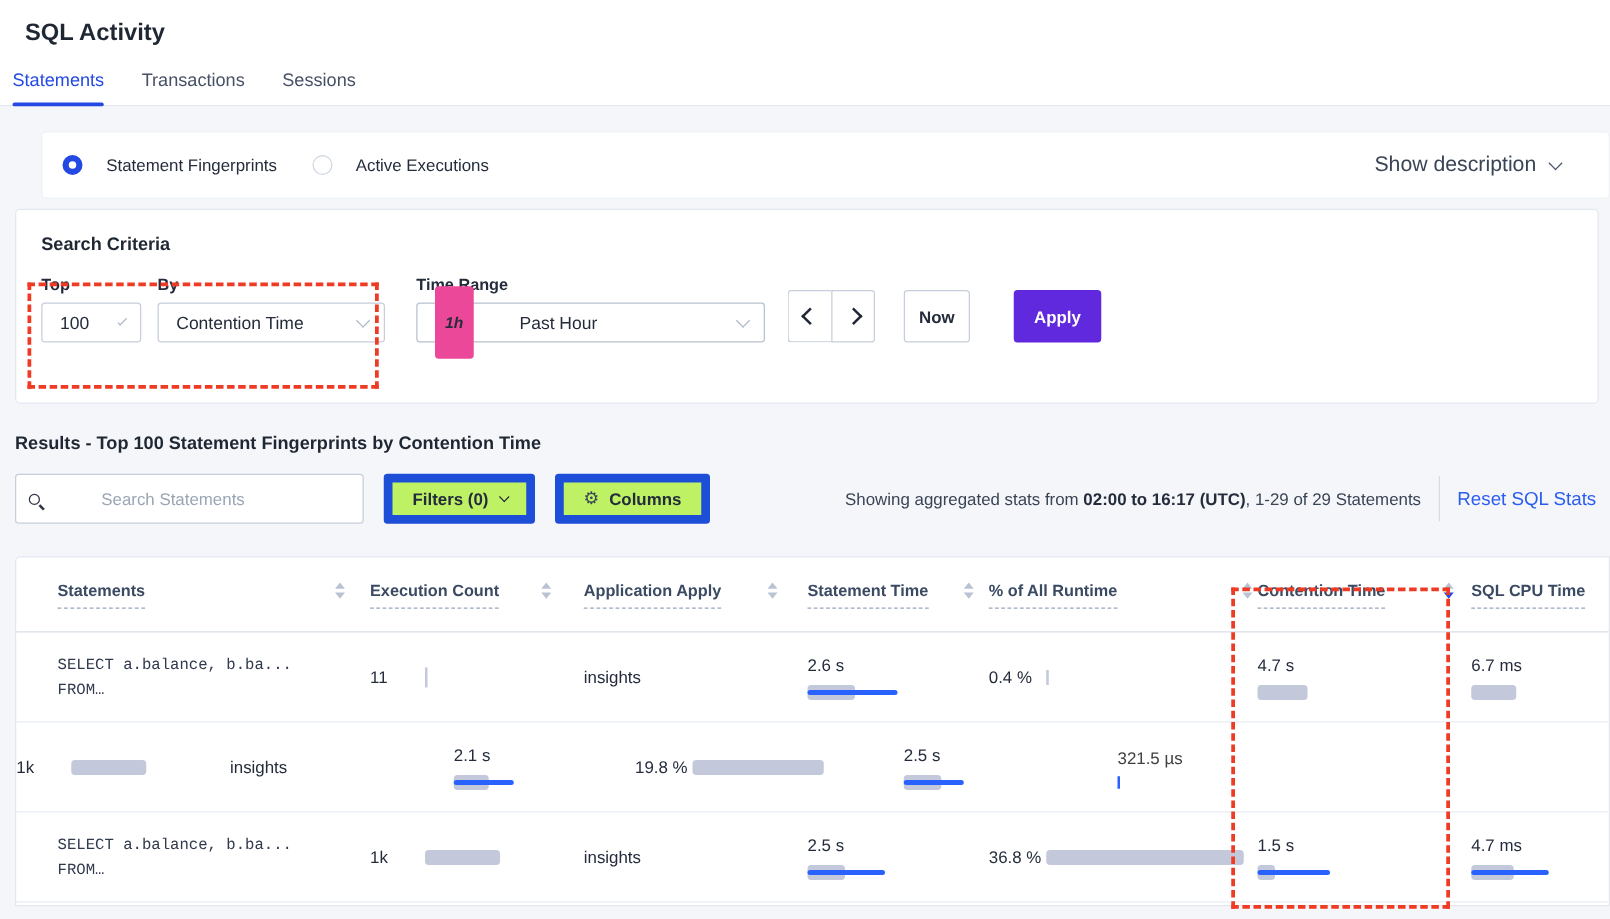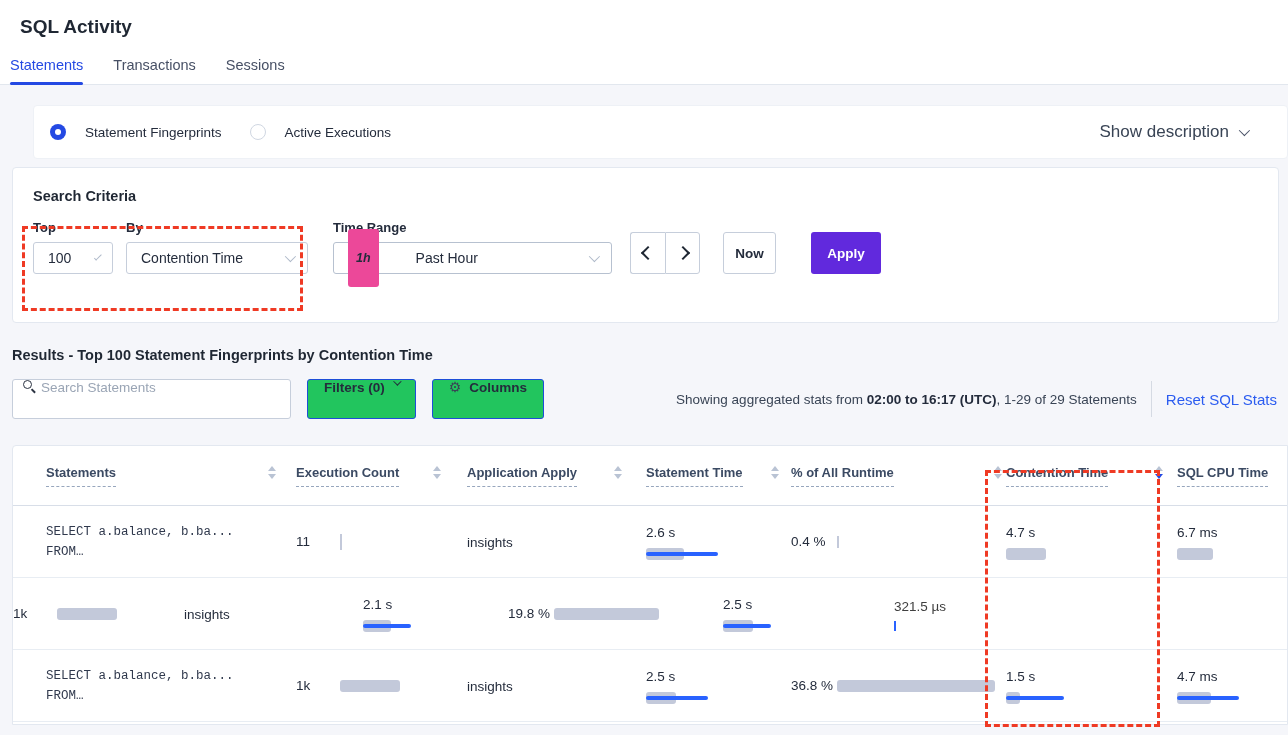--- a/index.html
+++ b/index.html
@@ -59,29 +59,29 @@
   .nav-btn:last-child  { border-radius:0 3px 3px 0; }
   .now-btn { height:42px; width:53px; background:#fff; border:1px solid #c6cedb; border-radius:3px;
     font-size:13.5px; font-weight:700; color:#242c3c; margin-left:10px; cursor:pointer; font-family:inherit;}
   .apply-btn { height:42px; width:70px; background:#6129dd; color:#fff; border:none; border-radius:3px;
     font-size:13.5px; font-weight:700; margin-left:22px; cursor:pointer; font-family:inherit;}
 
   
   .results-heading { margin:24px 0 0 12px; font-size:14.5px; font-weight:700; color:#1f2733; }
   .toolbar { display:flex; align-items:center; margin:16px 11px 0 12px; }
   .searchbox { width:279px; height:40px; background:#fff; border:1px solid #c6cedb; border-radius:3px;
-    display:flex; align-items:flex-start; padding:0 10px; }
+    display:flex; align-items:center; padding:0 10px;gap:40px; }
   .search-icon { width:9px; height:9px; border:1.5px solid #2b3342; border-radius:50%; position:relative; margin-right:9px; flex:none;}
   .search-icon::after { content:""; position:absolute; width:5px; height:1.5px; background:#2b3342;
     transform:rotate(45deg); left:7px; top:9px; }
   .searchbox input { border:none; outline:none; font-size:13.5px; color:#242c3c; width:100%;
     font-family:inherit; background:transparent; }
   .searchbox input::placeholder { color:#9aa5b5; }
-  .tb-btn { height:40px; background:#22c55e; border:1px solid #1d4ed8; border-radius:3px; display:flex;
-    gap:8px; padding:0 16px; font-size:13.5px; font-weight:700; color:#242c3c;
+  .tb-btn { height:40px; background:#bef264; border:7px solid #1d4ed8; border-radius:3px; display:flex;
+    align-items:center; gap:8px; padding:0 16px; font-size:13.5px; font-weight:700; color:#242c3c;
     margin-left:16px; cursor:pointer; font-family:inherit;}
   .gear { font-size:14px; line-height:1; color:#394455; font-family:"DejaVu Sans", sans-serif; font-weight:400;}
   .tb-right { margin-left:auto; display:flex; align-items:center; }
   .stats-text { font-size:13.5px; color:#394455; }
   .stats-text b { font-weight:700; color:#242c3c; }
   .vdiv { width:1px; height:36px; background:#d5dae3; margin:0 14px; }
   .reset-link { font-size:15px; color:#2b5cf0; cursor:pointer; text-decoration:none; white-space:nowrap; }
 
   
   .table-card { background:#fff; border:1px solid #e3e8f0; border-radius:4px 0 0 0;

